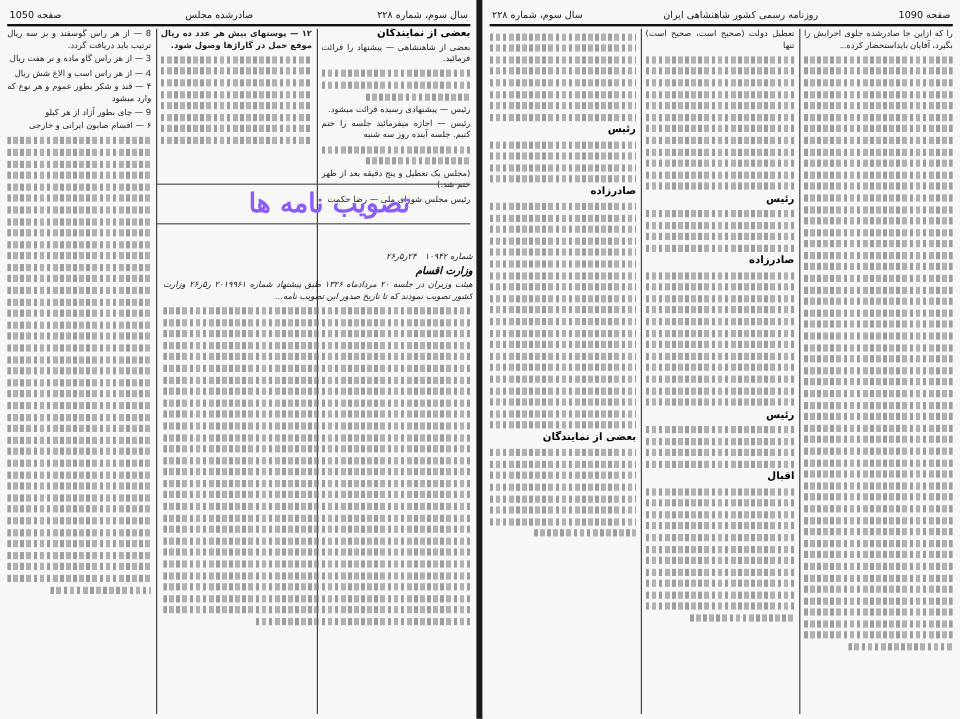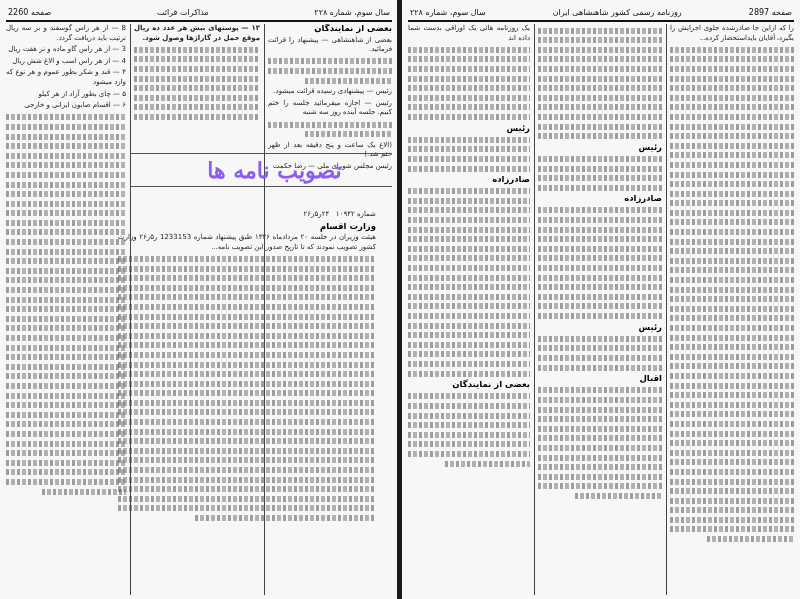--- a/index.html
+++ b/index.html
@@ -19,49 +19,49 @@
   .hr{height:1px;background:#555;margin:3px 0;}
   .linefill{height:6px;margin:3.6px 0;background:repeating-linear-gradient(90deg,#555 0 3px,transparent 3px 5px,#777 5px 9px,transparent 9px 11px);opacity:.55;}
   .linefill.short{width:70%;margin-right:0;margin-left:auto;}
 </style>
 </head>
 <body>
 
 <div class="page left">
   <div class="header">
     <span>سال سوم، شماره ۲۲۸</span>
-    <span>مذاکرات قرائت</span>
-    <span>صفحه 2260</span>
+    <span>صادرشده مجلس</span>
+    <span>صفحه 1050</span>
   </div>
   <div class="rule"></div>
 
   <div class="col" style="left:268px;width:124px;">
     <p class="bold">بعضی از نمایندگان</p>
     <p>بعضی از شاهنشاهی — پیشنهاد را قرائت فرمائید.</p>
     <div class="linefill"></div>
       <div class="linefill"></div>
       <div class="linefill short"></div>
     <p>رئیس — پیشنهادی رسیده قرائت میشود.</p>
     <p>رئیس — اجازه میفرمائید جلسه را ختم کنیم. جلسه آینده روز سه شنبه</p>
     <div class="linefill"></div>
       <div class="linefill short"></div>
-    <p>(الاغ یک ساعت و پنج دقیقه بعد از ظهر ختم شد.)</p>
+    <p>(مجلس یک تعطیل و پنج دقیقه بعد از ظهر ختم شد.)</p>
     <p>رئیس مجلس شورای ملی — رضا حکمت</p>
   </div>
   <div class="vline" style="left:264px;"></div>
 
   <div class="title-block" style="left:130px;width:262px;top:150px;">
     <div class="hr"></div>
     <div class="big-title">تصویب نامه ها</div>
     <div class="hr"></div>
   </div>
-  <div class="col" style="left:118px;width:258px;top:210px;">
+  <div class="col" style="left:136px;width:258px;top:210px;font-style:italic;">
     <p><span>شماره ۱۰۹۴۲</span> &nbsp; <span>۲۴ر۵ر۲۶</span></p>
     <p class="bold">وزارت اقسام</p>
-    <p>هیئت وزیران در جلسه ۲۰ مردادماه ۱۳۲۶ طبق پیشنهاد شماره 1233153 ر۵ر۲۶ وزارت کشور تصویب نمودند که تا تاریخ صدور این تصویب نامه...</p>
+    <p>هیئت وزیران در جلسه ۲۰ مردادماه ۱۳۲۶ طبق پیشنهاد شماره ۲۰۱۹۹۶۱ ر۵ر۲۶ وزارت کشور تصویب نمودند که تا تاریخ صدور این تصویب نامه...</p>
     <div class="linefill"></div>
       <div class="linefill"></div>
       <div class="linefill"></div>
       <div class="linefill"></div>
     <div class="linefill"></div>
       <div class="linefill"></div>
       <div class="linefill"></div>
       <div class="linefill"></div>
     <div class="linefill"></div>
       <div class="linefill"></div>
@@ -96,21 +96,21 @@
       <div class="linefill"></div>
       <div class="linefill"></div>
   </div>
   <div class="vline" style="left:130px;"></div>
 
   <div class="col" style="left:6px;width:120px;">
     <p>8 — از هر راس گوسفند و بز سه ریال ترتیب باید دریافت گردد.</p>
     <p>3 — از هر راس گاو ماده و نر هفت ریال</p>
     <p>4 — از هر راس اسب و الاغ شش ریال</p>
     <p>۴ — قند و شکر بطور عموم و هر نوع که وارد میشود</p>
-    <p>۵ — چای بطور آزاد از هر کیلو</p>
+    <p>9 — چای بطور آزاد از هر کیلو</p>
     <p>۶ — اقسام صابون ایرانی و خارجی</p>
     <div class="linefill"></div>
       <div class="linefill"></div>
       <div class="linefill"></div>
       <div class="linefill"></div>
     <div class="linefill"></div>
       <div class="linefill"></div>
       <div class="linefill"></div>
       <div class="linefill"></div>
     <div class="linefill"></div>
@@ -145,21 +145,21 @@
       <div class="linefill"></div>
       <div class="linefill"></div>
       <div class="linefill short"></div>
   </div>
 </div>
 
 <div class="gutter"></div>
 
 <div class="page right">
   <div class="header">
-    <span>صفحه 2897</span>
+    <span>صفحه 1090</span>
     <span>روزنامه رسمی کشور شاهنشاهی ایران</span>
     <span>سال سوم، شماره ۲۲۸</span>
   </div>
   <div class="rule"></div>
 
   <div class="col" style="left:268px;width:124px;font-family:Liberation Serif, serif;">
     <p>را که ازاین جا صادرشده جلوی اجرایش را بگیرد، آقایان بایداستحضار کرده...</p>
     <div class="linefill"></div>
       <div class="linefill"></div>
       <div class="linefill"></div>
@@ -209,20 +209,21 @@
       <div class="linefill"></div>
       <div class="linefill"></div>
     <div class="linefill"></div>
       <div class="linefill"></div>
       <div class="linefill"></div>
       <div class="linefill short"></div>
   </div>
   <div class="vline" style="left:264px;"></div>
 
   <div class="col" style="left:136px;width:124px;">
+    <p>تعطیل دولت (صحیح است، صحیح است) تنها</p>
     <div class="linefill"></div>
       <div class="linefill"></div>
       <div class="linefill"></div>
       <div class="linefill"></div>
     <div class="linefill"></div>
       <div class="linefill"></div>
       <div class="linefill"></div>
       <div class="linefill"></div>
     <div class="linefill"></div>
       <div class="linefill"></div>
@@ -261,21 +262,20 @@
       <div class="linefill"></div>
       <div class="linefill"></div>
     <div class="linefill"></div>
       <div class="linefill"></div>
       <div class="linefill"></div>
       <div class="linefill short"></div>
   </div>
   <div class="vline" style="left:132px;"></div>
 
   <div class="col" style="left:6px;width:122px;">
-    <p>یک روزنامه هائی یک اوراقی بدست شما داده اند</p>
     <div class="linefill"></div>
       <div class="linefill"></div>
       <div class="linefill"></div>
       <div class="linefill"></div>
     <div class="linefill"></div>
       <div class="linefill"></div>
       <div class="linefill"></div>
       <div class="linefill"></div>
     <p class="bold">رئیس</p>
     <div class="linefill"></div>

